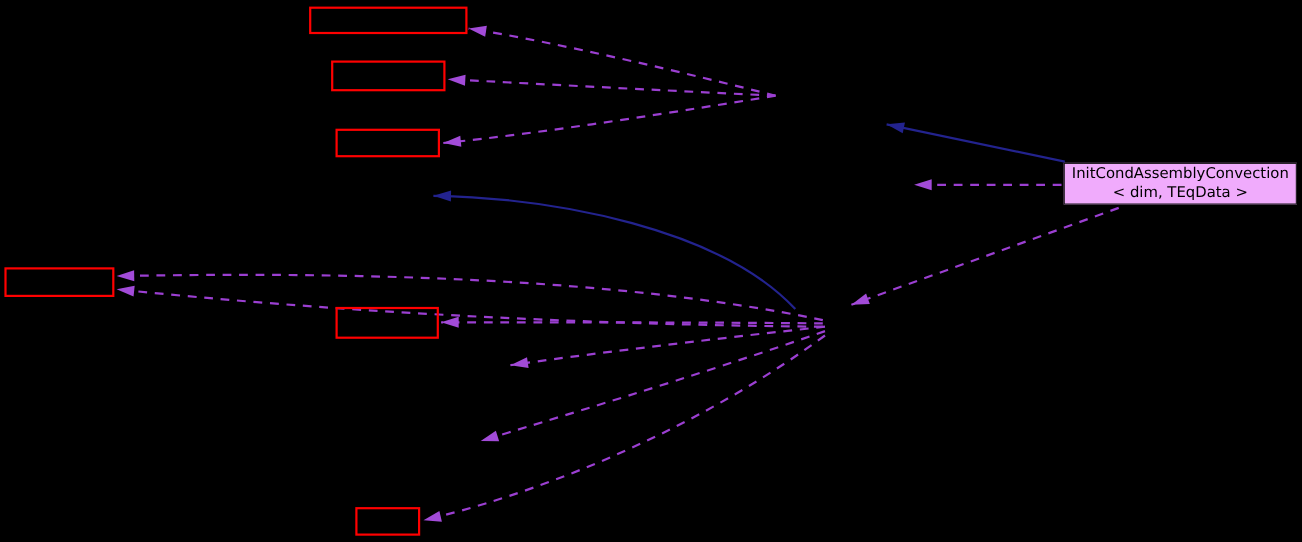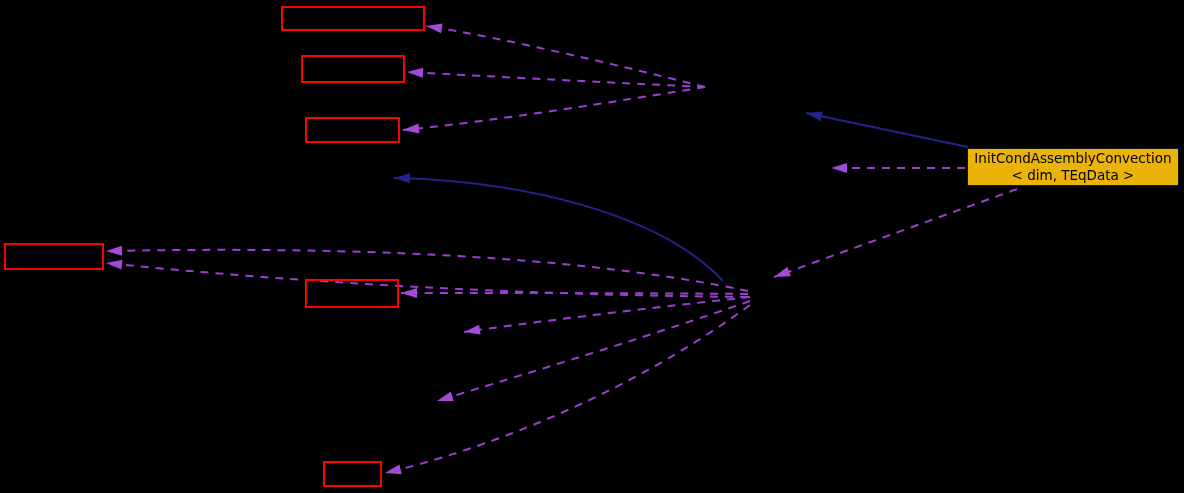--- a/index.html
+++ b/index.html
@@ -50,21 +50,21 @@
       <path d="M1017,189 L774,277" fill="none" stroke="#9b3fd1" stroke-width="2" stroke-dasharray="8 7" marker-end="url(#mU)"></path>
       <path d="M748,291 C560,252 320,247 106,251" fill="none" stroke="#9b3fd1" stroke-width="2" stroke-dasharray="8 7" marker-end="url(#mU)"></path>
       <path d="M748,297 C520,295 300,283 106,263" fill="none" stroke="#9b3fd1" stroke-width="2" stroke-dasharray="8 7" marker-end="url(#mU)"></path>
       <path d="M748,294 C650,293 510,293 401,293" fill="none" stroke="#9b3fd1" stroke-width="2" stroke-dasharray="8 7" marker-end="url(#mU)"></path>
       <path d="M750,297 C640,309 525,323 464,332" fill="none" stroke="#9b3fd1" stroke-width="2" stroke-dasharray="8 7" marker-end="url(#mU)"></path>
       <path d="M750,301 C630,343 495,383 437,401" fill="none" stroke="#9b3fd1" stroke-width="2" stroke-dasharray="8 7" marker-end="url(#mU)"></path>
       <path d="M750,305 C620,400 475,452 385,473" fill="none" stroke="#9b3fd1" stroke-width="2" stroke-dasharray="8 7" marker-end="url(#mU)"></path>
       <path d="M968,147 L806,113" fill="none" stroke="#23238e" stroke-width="2" marker-end="url(#mI)"></path>
       <path d="M723,281 C655,208 505,180 394,178" fill="none" stroke="#23238e" stroke-width="2" marker-end="url(#mI)"></path>
     </svg>
-  <div class="highlight-node" id="highlight-node" style="left: 967px; top: 148px; width: 212px; height: 38px; background: #eab308; border: 1px solid rgb(20, 20, 20); color: rgb(0, 0, 0); align-items: center;">
+  <div class="highlight-node" id="highlight-node" style="left: 967px; top: 148px; width: 212px; height: 38px; background: #f0abfc; border: 1px solid rgb(20, 20, 20); color: rgb(0, 0, 0); align-items: center;">
     <span>InitCondAssemblyConvection</span>
     <span>&lt; dim, TEqData &gt;</span>
   </div>
 <div class="red-node" style="left: 281px; top: 6px; width: 144px; height: 25px; border-color: rgb(255, 0, 0);"></div>
     <div class="red-node" style="left: 301px; top: 55px; width: 104px; height: 28px; border-color: rgb(255, 0, 0);"></div>
     <div class="red-node" style="left: 305px; top: 117px; width: 95px; height: 26px; border-color: rgb(255, 0, 0);"></div>
     <div class="red-node" style="left: 4px; top: 243px; width: 100px; height: 27px; border-color: rgb(255, 0, 0);"></div>
     <div class="red-node" style="left: 305px; top: 279px; width: 94px; height: 29px; border-color: rgb(255, 0, 0);"></div>
     <div class="red-node" style="left: 323px; top: 461px; width: 59px; height: 26px; border-color: rgb(255, 0, 0);"></div>
   </div>

